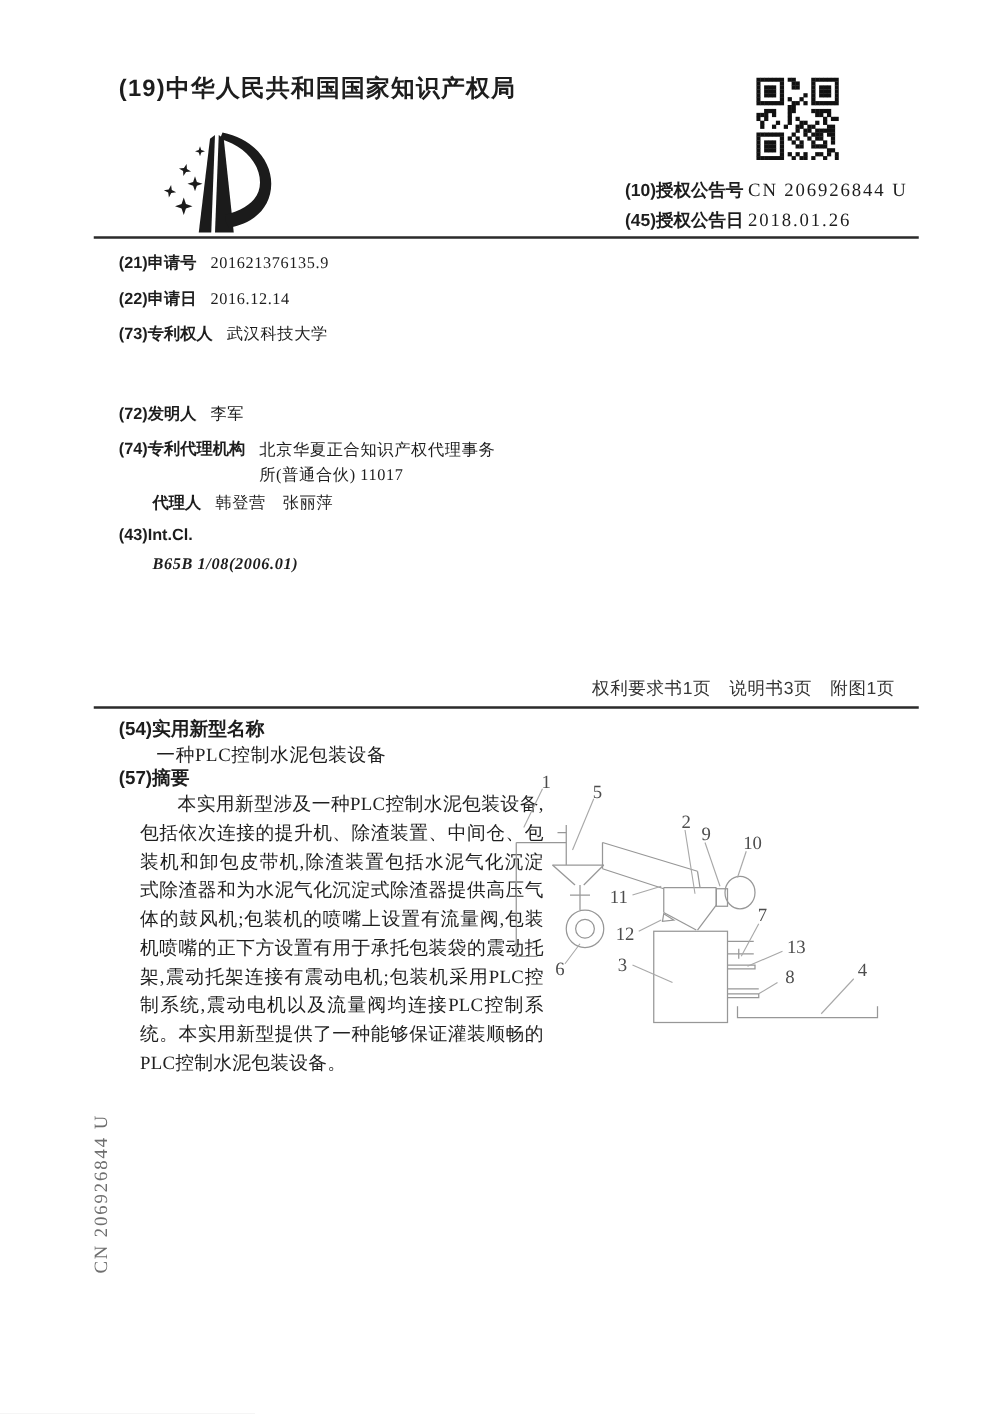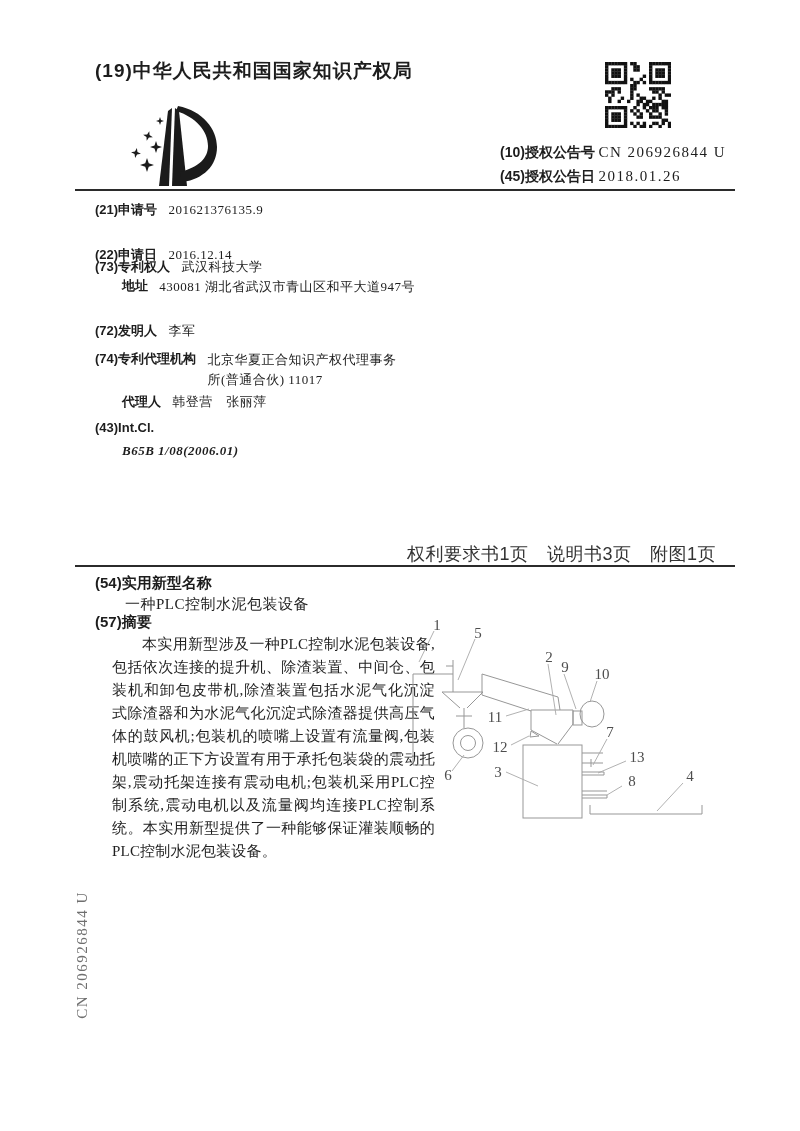--- a/index.html
+++ b/index.html
@@ -13,21 +13,21 @@
   .pubrow{left:500px;font-size:14px;white-space:nowrap;}
   .pubrow .lbl{font-weight:700;font-family:"Liberation Sans","DejaVu Sans",sans-serif;}
   .pubrow .val{font-size:15px;letter-spacing:1.5px;}
   .b-row{left:95px;font-size:13px;}
   .b-row .lbl{font-family:"Liberation Sans","DejaVu Sans",sans-serif;font-weight:700;margin-right:8px;}
   .b-row .val{letter-spacing:0.5px;}
   .num{letter-spacing:2px;}
   .wrapval{display:inline-block;vertical-align:top;line-height:20px;}
   .indent1{margin-left:27px;}
   .italic{font-style:italic;}
-  .pagesline{top:542px;right:84px;font-size:18px;color:#333;letter-spacing:0.5px;}
+  .pagesline{top:542px;right:84px;font-size:14px;color:#333;letter-spacing:0.5px;}
   .sec-lbl{left:95px;font-size:15px;font-weight:700;}
   .sec-val{left:125px;font-size:15px;letter-spacing:0.5px;}
   .abstract{left:112px;top:633px;width:323px;font-size:15px;line-height:23px;
             text-align:justify;text-indent:2em;letter-spacing:0.2px;color:#1f1f1f;}
   .figwrap{left:410px;top:612px;width:300px;height:220px;}
   .fig-label{font-family:"Liberation Serif","DejaVu Serif",serif;font-size:15px;fill:#4d4d4d;}
   .sidebar{left:82px;top:955px;transform:translate(-50%,-50%) rotate(-90deg);
            white-space:nowrap;font-size:15px;letter-spacing:1.5px;color:#6f6f6f;}
   .qr{left:605px;top:62px;}
 </style>
@@ -266,31 +266,27 @@
     <span class="lbl">(45)授权公告日</span>
     <span class="val">2018.01.26</span>
   </div>
 
   <div class="rule" style="top:189px;"></div>
 
   <div class="abs b-row" style="top:201px;">
     <span class="lbl">(21)申请号</span>
     <span class="val num">201621376135.9</span>
   </div>
-  <div class="abs b-row" style="top:230px;margin-top:16px;">
+  <div class="abs b-row" style="top:230px;">
     <span class="lbl">(22)申请日</span>
     <span class="val num">2016.12.14</span>
   </div>
   <div class="abs b-row" style="top:258px;">
     <span class="lbl">(73)专利权人</span>
     <span class="val">武汉科技大学</span>
-  </div>
-  <div class="abs b-row" style="top:277px;">
-    <span class="lbl indent1" style="vertical-align:top;">地址</span>
-    <span class="val wrapval" style="width:268px;">430081 湖北省武汉市青山区和平大道947号</span>
   </div>
   <div class="abs b-row" style="top:322px;">
     <span class="lbl">(72)发明人</span>
     <span class="val">李军</span>
   </div>
   <div class="abs b-row" style="top:350px;">
     <span class="lbl" style="vertical-align:top;">(74)专利代理机构</span>
     <span class="val wrapval" style="width:192px;">北京华夏正合知识产权代理事务所(普通合伙) 11017</span>
   </div>
   <div class="abs b-row" style="top:393px;">

